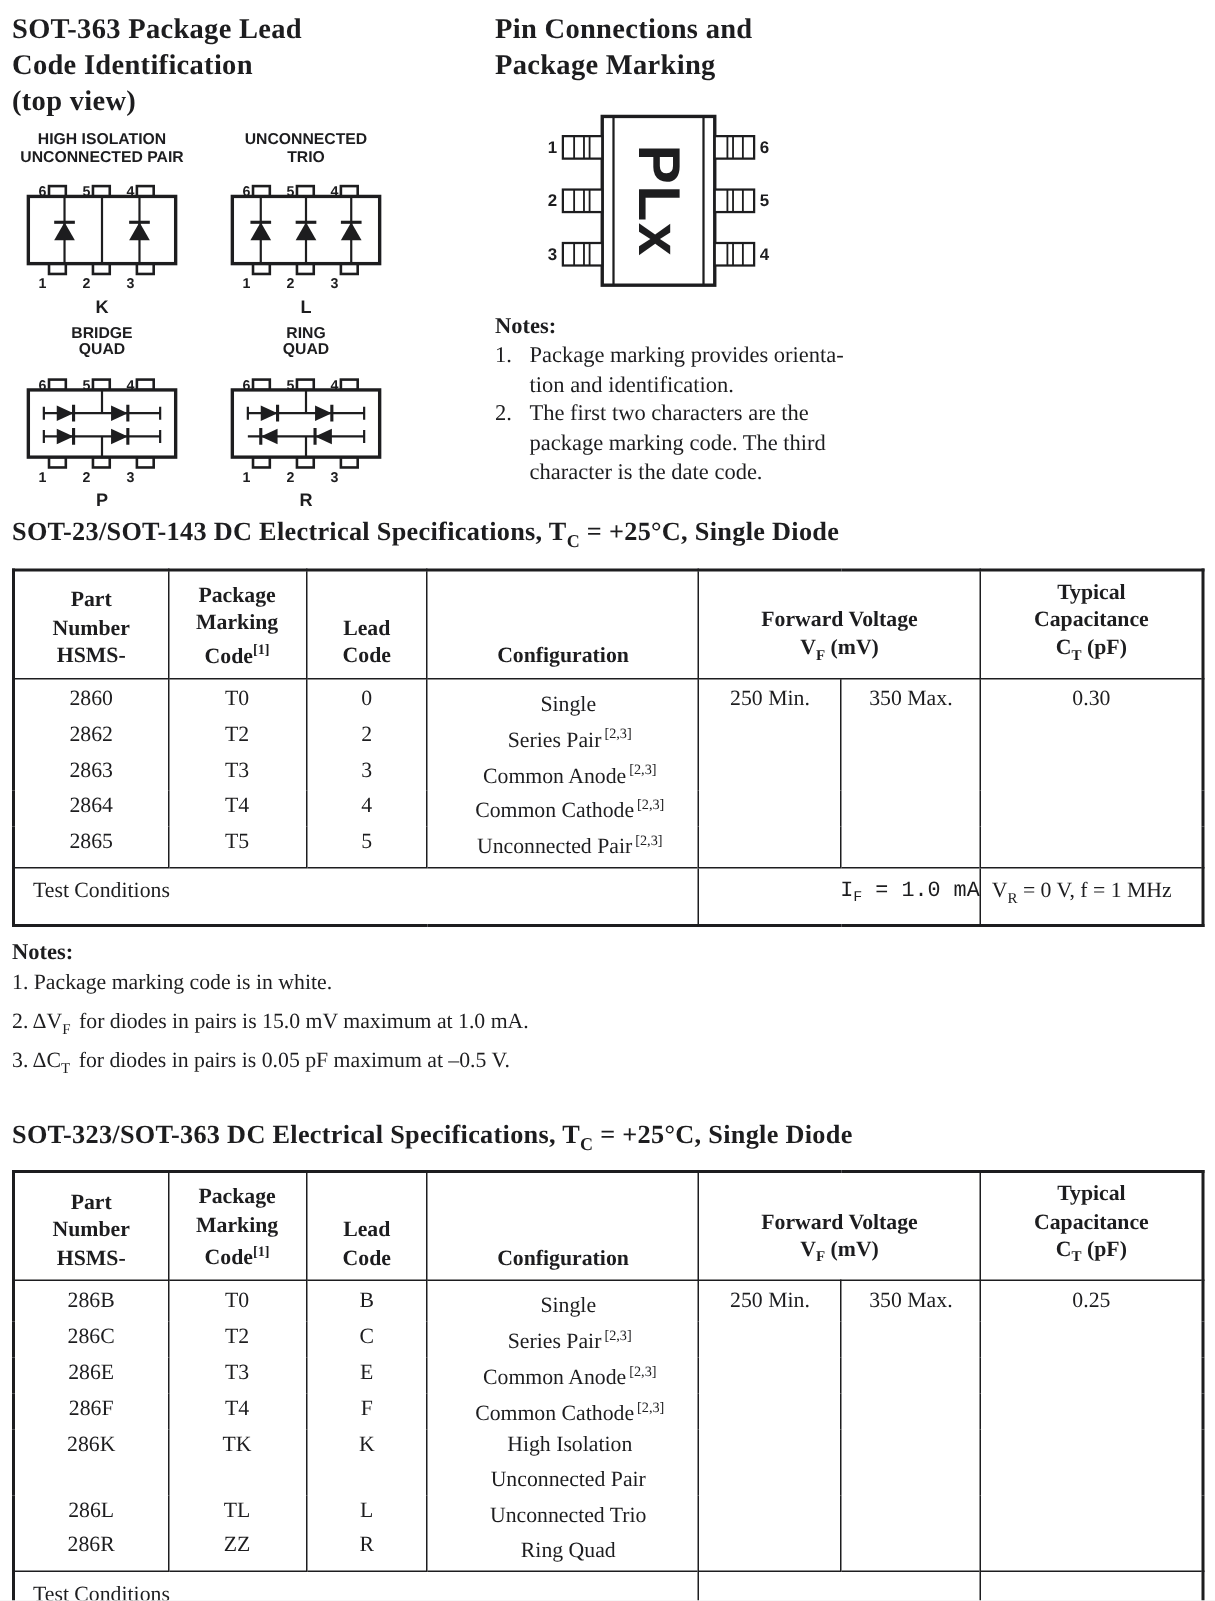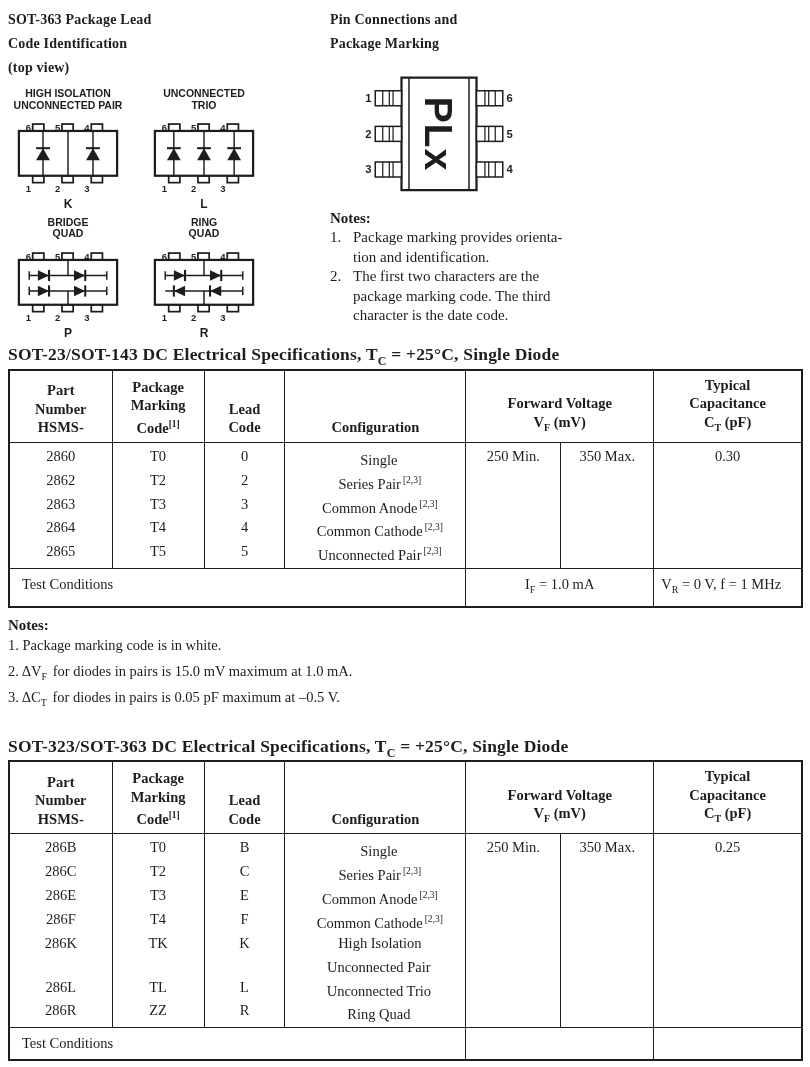--- a/index.html
+++ b/index.html
@@ -4,21 +4,21 @@
 <style>
   :root{ --ink:#1d1d1f; }
   *{ margin:0; padding:0; box-sizing:border-box; }
   body{ background:#e8e8e8; font-family:"Liberation Serif", serif; color:var(--ink); }
   .page{ width:810px; height:1067px; background:#ffffff; padding:8px 7px 0 8px; overflow:hidden; }
 
   
   .top{ display:flex; height:331px; }
   .top-left{ width:278px; flex:none; }
   .top-right{ flex:1; padding-left:4px;margin-left:40px; }
-  h1.doc-title{ font-size:14px; line-height:24px; font-weight:bold; white-space:pre-line; letter-spacing:.2px; }
+  h1.doc-title{ font-size:19px; line-height:24px; font-weight:bold; white-space:pre-line; letter-spacing:.2px; }
 
   .pkg-grid{ display:grid; grid-template-columns:120px 120px; column-gap:16px; row-gap:3px; margin-top:8px; }
   .pkg-fig{ text-align:center; }
   .pkg-label{ font-family:"Liberation Sans", sans-serif; font-weight:bold; font-size:10.5px; line-height:11.5px; white-space:pre-line; margin-bottom:1px; }
   .pkg-svg{ width:112px; display:block; margin:0 auto; }
   .pkg-svg rect{ fill:#fff; stroke:var(--ink); stroke-width:2; }
   .pkg-svg rect.body{ stroke-width:2.6; }
   .pkg-svg line{ stroke:var(--ink); stroke-width:1.7; }
   .pkg-svg line.bar{ stroke-width:2.4; }
   .pkg-svg polygon{ fill:var(--ink); }
@@ -41,36 +41,36 @@
   .note-item{ display:flex; }
   .note-num{ width:23px; flex:none; }
   .pre{ white-space:pre-line; }
 
   
   h2.tbl-title{ font-size:17.5px; font-weight:bold; letter-spacing:.2px; margin-top:5px; }
   h2.tbl-title sub{ font-size:12px; }
   h2.t2{ margin-top:23px; }
 
   
-  table.spec{ width:100%; border-collapse:collapse; border:2.4px solid var(--ink); margin-top:0;
+  table.spec{ width:100%; border-collapse:collapse; border:2.4px solid var(--ink); margin-top:10px;
               font-size:14.5px; table-layout:fixed; }
   table.spec th, table.spec td{ border-left:1.4px solid var(--ink); border-right:1.4px solid var(--ink); }
   table.spec th{ font-weight:bold; vertical-align:bottom; text-align:center; line-height:18.5px;
                  padding:5px 2px 5px 2px; border-bottom:1.4px solid var(--ink); }
   table.spec td{ vertical-align:top; line-height:20px; border-top:none; border-bottom:none; }
   tr.data-row td{ text-align:center; }
   tr.data-row td.config{ text-align:center; padding-left:9px; }
   tr.first td{ padding-top:3px; }
   tr.last td{ padding-bottom:3px; }
   td.config sup{ font-size:9.5px; margin-left:2px; }
   th sup{ font-size:9.5px; }
   sub{ font-size:10px; }
   tr.test-row td{ border-top:1.4px solid var(--ink); padding:5px 0 6px 0; }
   td.tc-label{ text-align:left; padding-left:12px !important;font-family:Liberation Serif, serif; }
-  td.tc-if{ text-align:center; }
+  td.tc-if{ text-align:right;font-family:Liberation Mono, monospace; }
   td.tc-vr{ text-align:left; padding-left:7px !important; }
 
   
   .bot-notes{ margin-top:7px; font-size:14.5px; line-height:20px; }
   .bot-notes .notes-title{ font-weight:bold; font-size:15px; }
   .bot-notes sub{ margin-right:2px; }
 </style>
 </head>
 <body>
 

